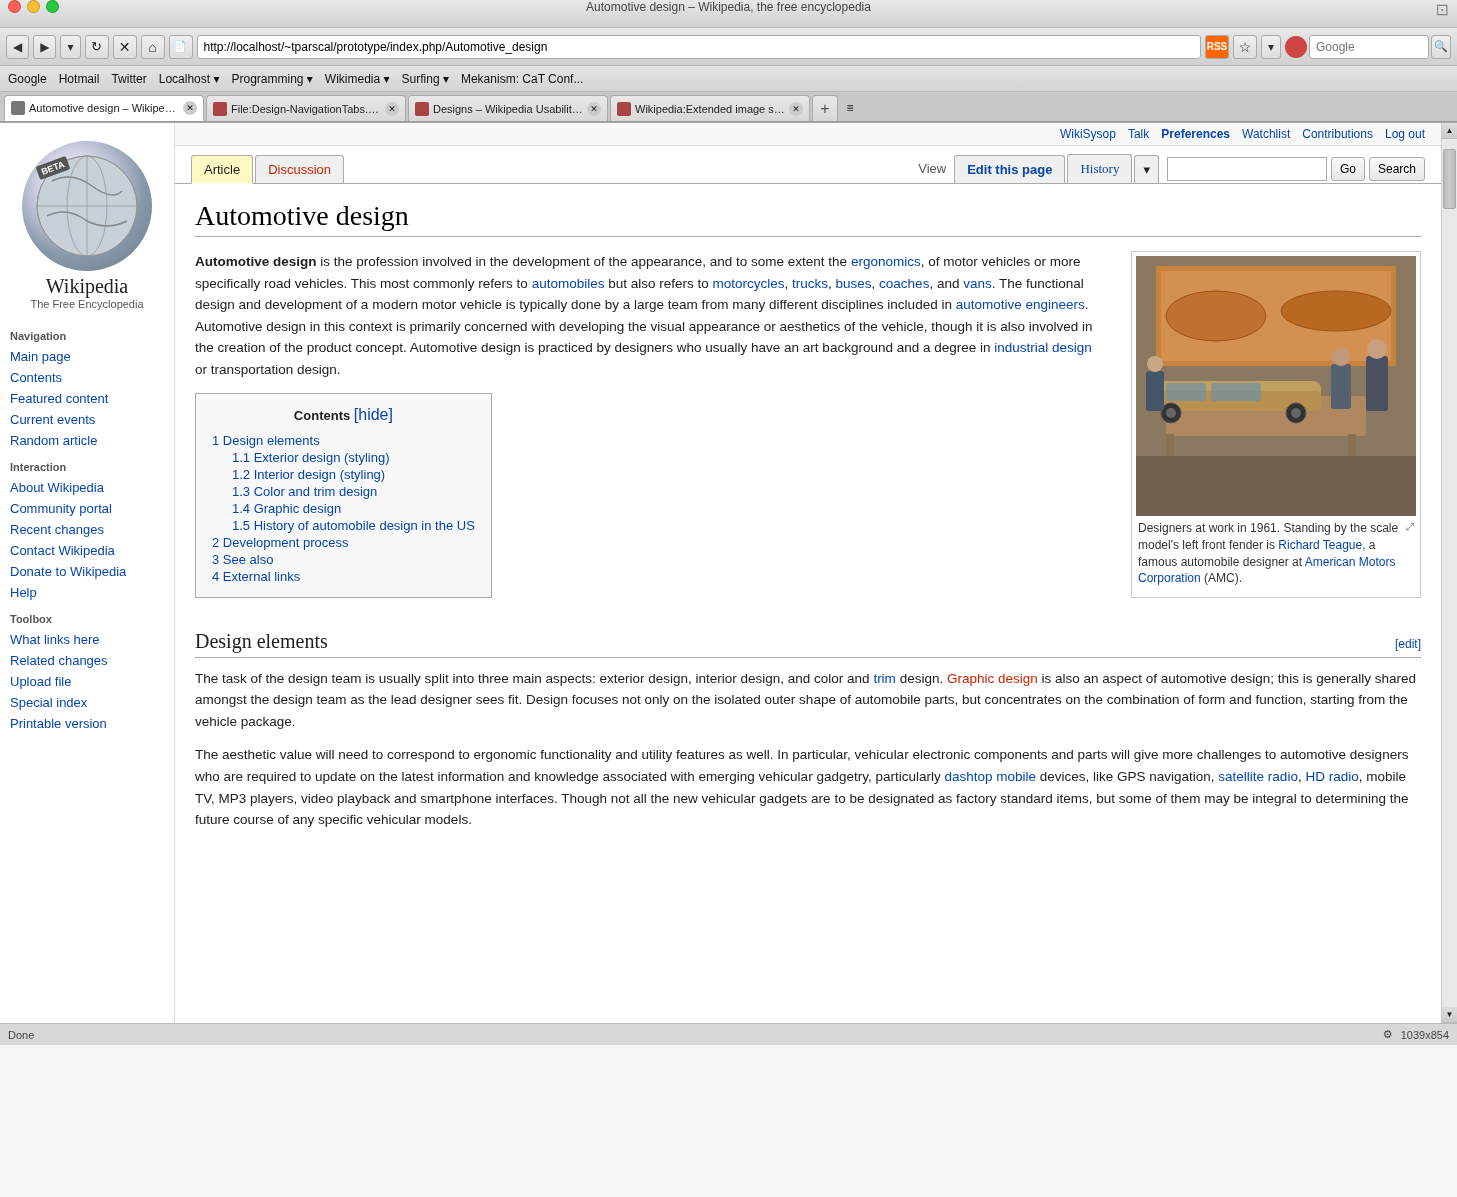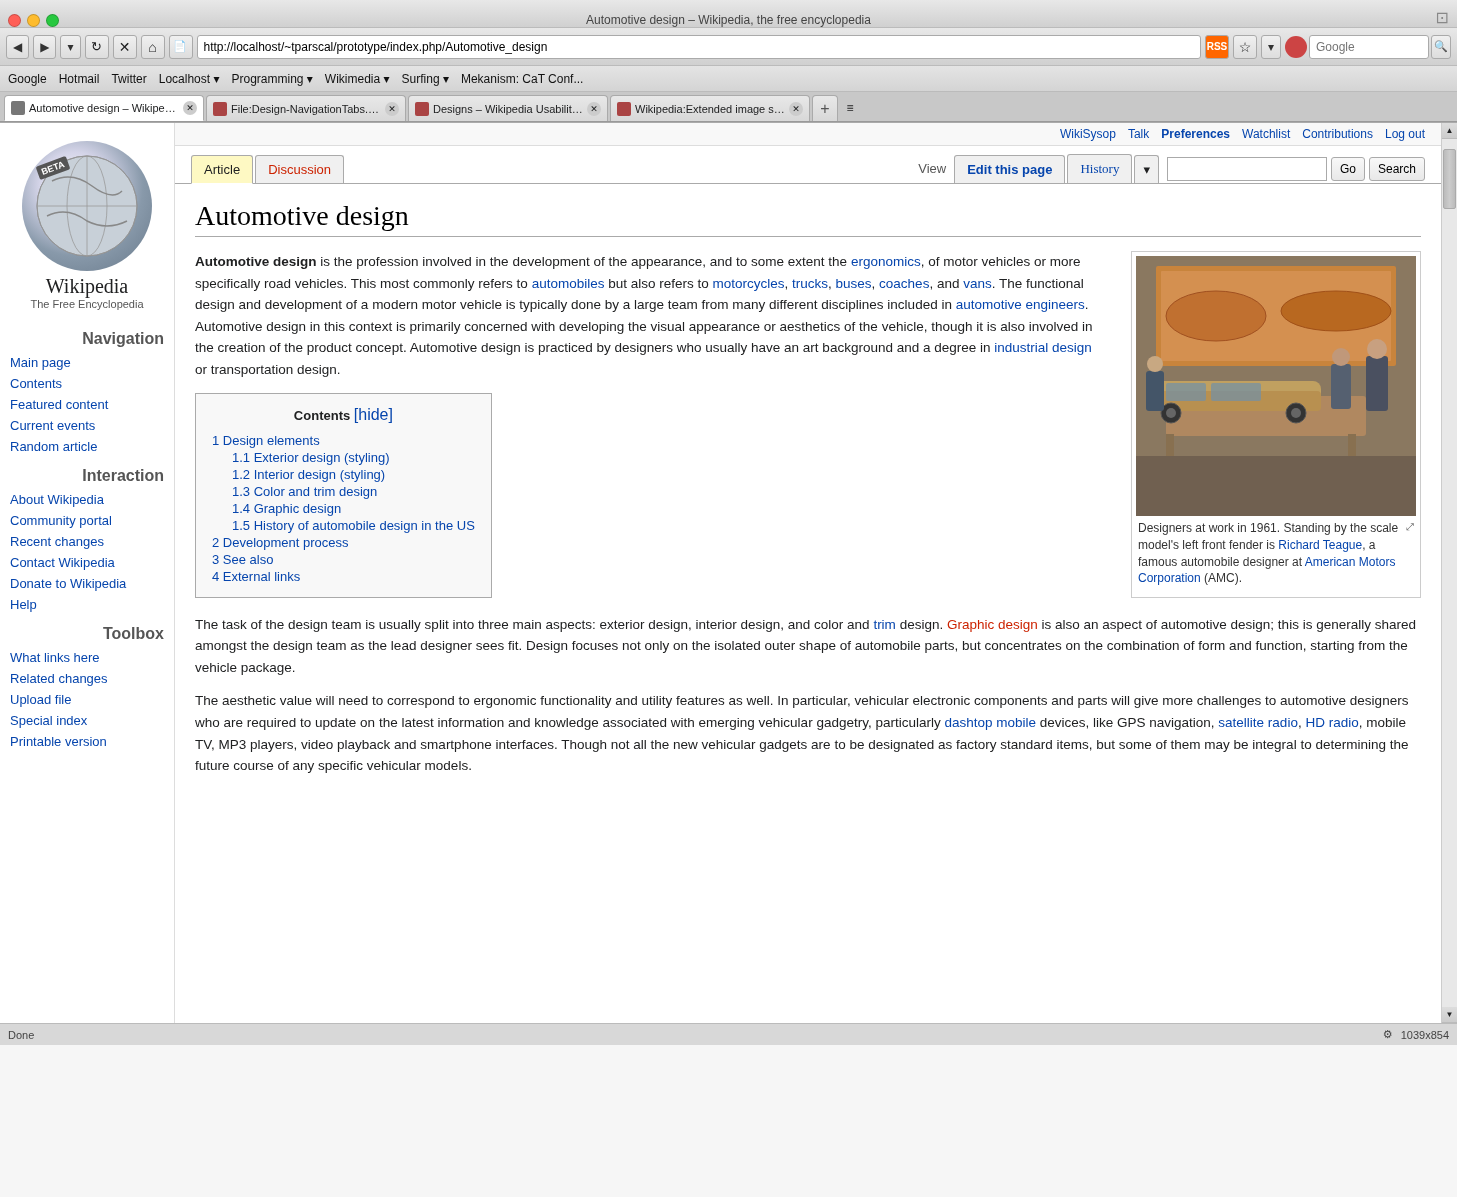--- a/index.html
+++ b/index.html
@@ -7,21 +7,21 @@
 
     
     .window-chrome {
       background: #d8d8d8;
       border-bottom: 1px solid #aaa;
     }
     .title-bar {
       background: linear-gradient(to bottom, #e8e8e8, #d0d0d0);
       height: 28px;
       display: flex;
-      align-items: flex-end;
+      align-items: flex-start;
       justify-content: center;
       border-bottom: 1px solid #bbb;
       position: relative;
     }
     .title-bar-controls {
       position: absolute;
       left: 8px;
       display: flex;
       gap: 6px;
       align-items: center;
@@ -280,26 +280,25 @@
       text-align: center;
       margin-top: 4px;
     }
     .wiki-subtitle {
       font-size: 11px;
       color: #555;
       text-align: center;
     }
 
     .sidebar-section-title {
-      font-size: 16px;
+      font-size: 11px;
       font-weight: bold;
       color: #555;
       padding: 10px 10px 4px;
       text-transform: none;
-      text-align: right;
     }
     .sidebar-link {
       display: block;
       padding: 3px 10px;
       color: #0645ad;
       text-decoration: none;
       font-size: 13px;
     }
 
     
@@ -790,20 +789,24 @@
               <rect x="0" y="200" width="280" height="60" fill="#706050"></rect>
             </svg>
           </div>
           <div class="image-caption">
             <span class="image-expand">⤢</span>
             Designers at work in 1961. Standing by the scale model's left front fender is <a class="wiki-link">Richard Teague</a>, a famous automobile designer at <a class="wiki-link">American Motors Corporation</a> (AMC).
           </div>
         </div>
       </div>
 
+      <div class="section-heading">
+        <span>Design elements</span>
+        <a class="edit-link">[edit]</a>
+      </div>
 
       <div class="article-body">
         <p>
           The task of the design team is usually split into three main aspects: exterior design, interior design, and color and <a class="wiki-link">trim</a> design. <a class="wiki-link" style="color:#cc2200;">Graphic design</a> is also an aspect of automotive design; this is generally shared amongst the design team as the lead designer sees fit. Design focuses not only on the isolated outer shape of automobile parts, but concentrates on the combination of form and function, starting from the vehicle package.
         </p>
         <p>
           The aesthetic value will need to correspond to ergonomic functionality and utility features as well. In particular, vehicular electronic components and parts will give more challenges to automotive designers who are required to update on the latest information and knowledge associated with emerging vehicular gadgetry, particularly <a class="wiki-link">dashtop mobile</a> devices, like GPS navigation, <a class="wiki-link">satellite radio</a>, <a class="wiki-link">HD radio</a>, mobile TV, MP3 players, video playback and smartphone interfaces. Though not all the new vehicular gadgets are to be designated as factory standard items, but some of them may be integral to determining the future course of any specific vehicular models.
         </p>
       </div>
     </div>

